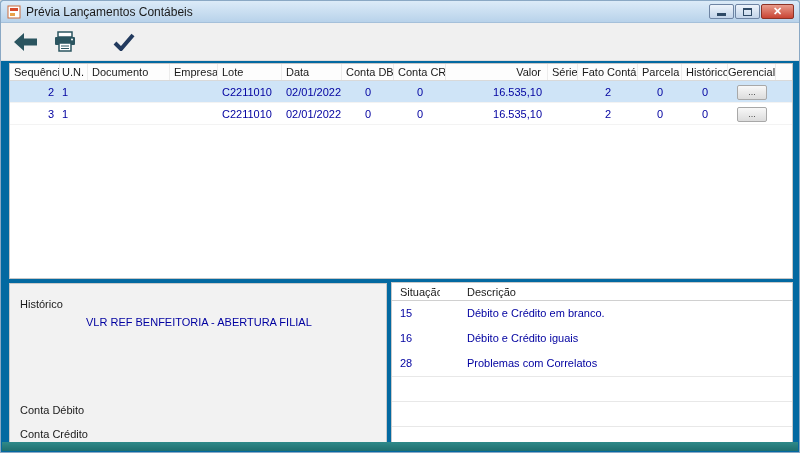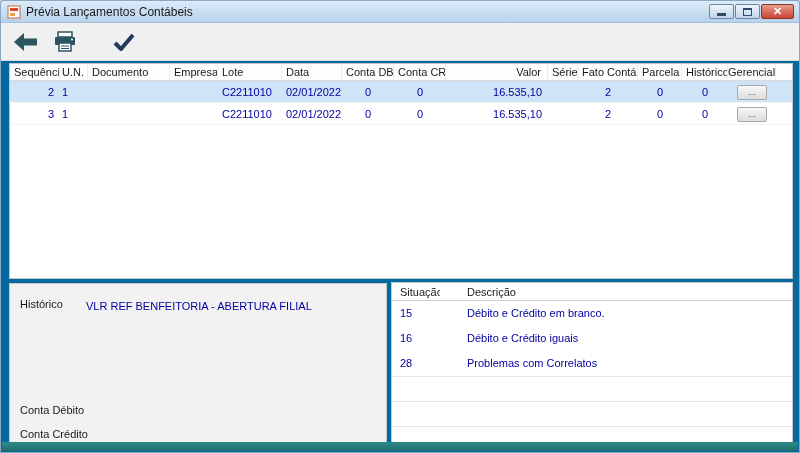--- a/index.html
+++ b/index.html
@@ -68,21 +68,21 @@
     width:30px; height:15px; font-size:9px; line-height:7px; color:#444;
     background:linear-gradient(#f8f8f8,#dcdcdc); border:1px solid #a8a8a8; border-radius:2px;
     vertical-align:middle;
   }
   
   .panel-left{
     position:absolute; top:282px; left:8px; width:378px; height:160px;
     border:1px solid #c9c9c9; background:#f2f2f2;
   }
   .lbl{ position:absolute; font-size:11px; color:#1a1a1a; }
-  .historico-value{ position:absolute; top:16px; left:76px; font-size:11px; color:#0000a0; }
+  .historico-value{ position:absolute; top:32px; left:76px; font-size:11px; color:#0000a0; }
   
   .panel-right{
     position:absolute; top:281px; left:390px; width:402px; height:161px;
     border:1px solid #c9c9c9; background:#fff; overflow:hidden;
   }
   .srow{ display:flex; width:100%; white-space:nowrap;gap:25px; }
   .sh{ height:18px; line-height:18px; border-bottom:1px solid #d0d0d0; }
   .sh .cell{ font-size:11px; color:#1a1a1a; }
   .sr{ height:25px; line-height:25px; }
   .sr .cell{ font-size:11px; color:#0000a0; }

